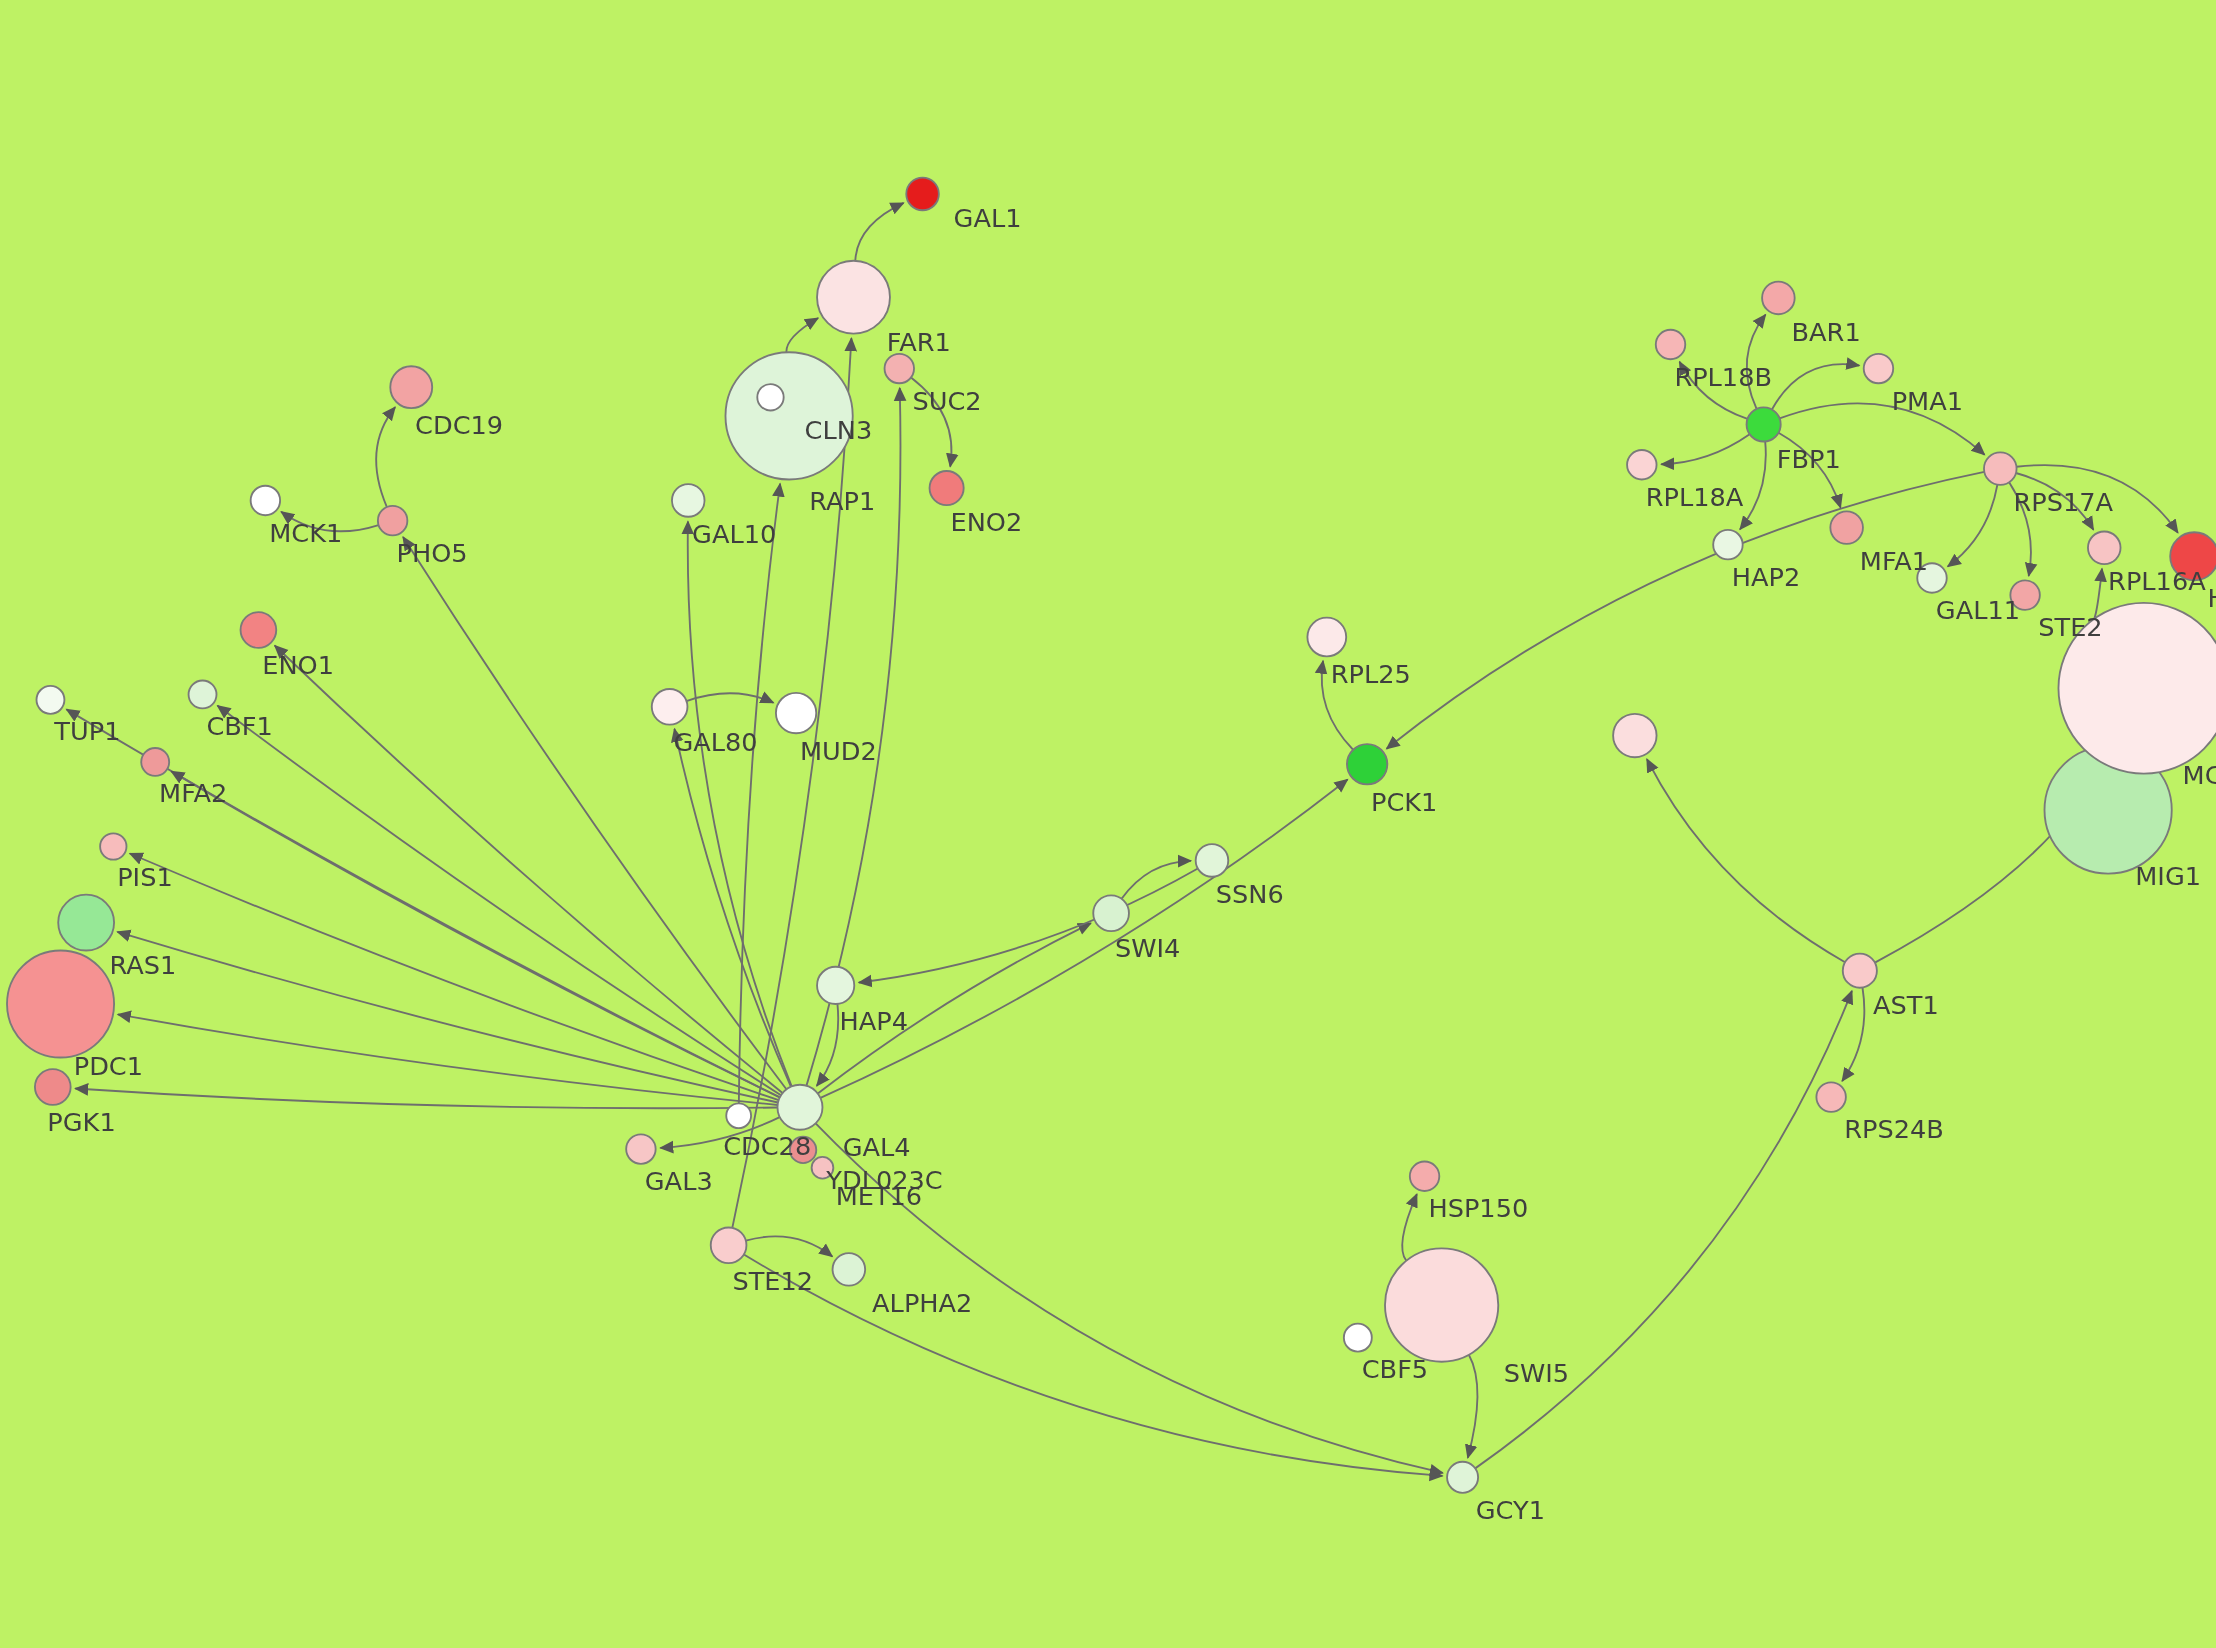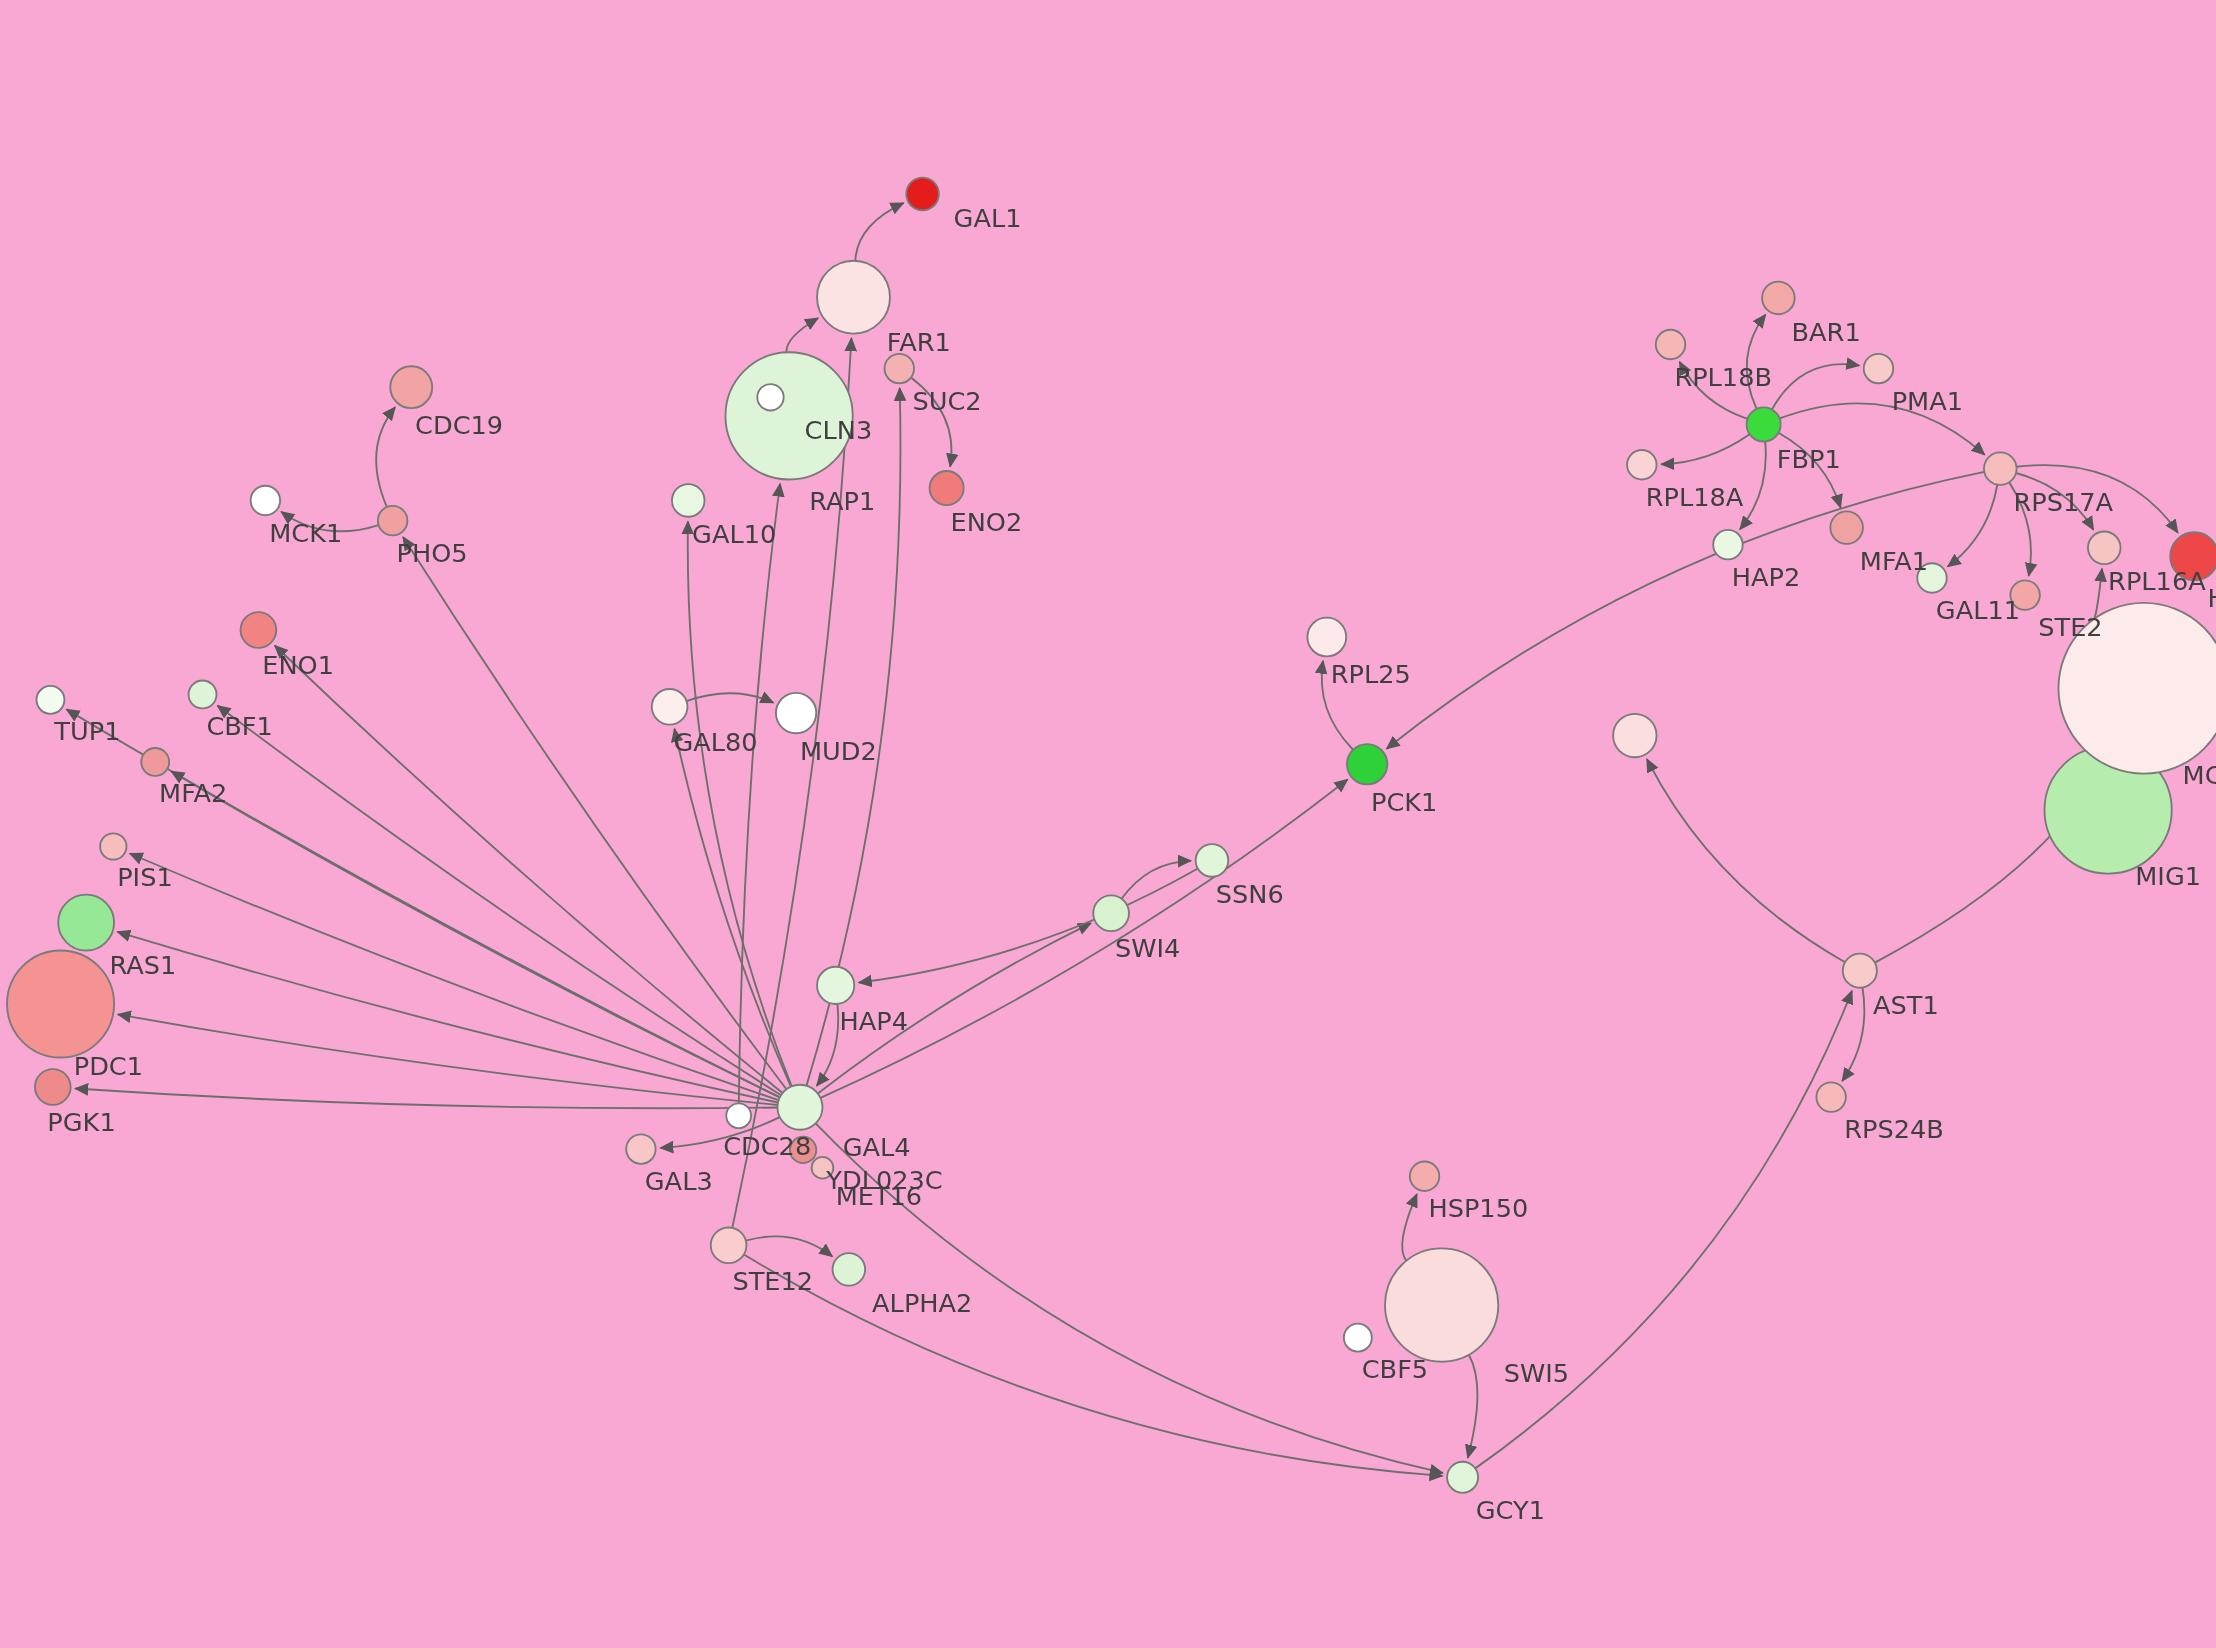--- a/index.html
+++ b/index.html
@@ -8,21 +8,21 @@
     background: #ffffff;
     width: 2216px;
     height: 1648px;
     overflow: hidden;
     font-family: "DejaVu Sans", sans-serif;
   }
   .viewport {
     position: relative;
     width: 2216px;
     height: 1648px;
-    background: #f9a8d4;
+    background: #bef264;
   }
   svg { display: block; }
   .edge {
     fill: none;
     stroke: #6e6e6e;
     stroke-width: 2.4px;
   }
   .node {
     stroke: #7a7a7a;
     stroke-width: 2.4px;

